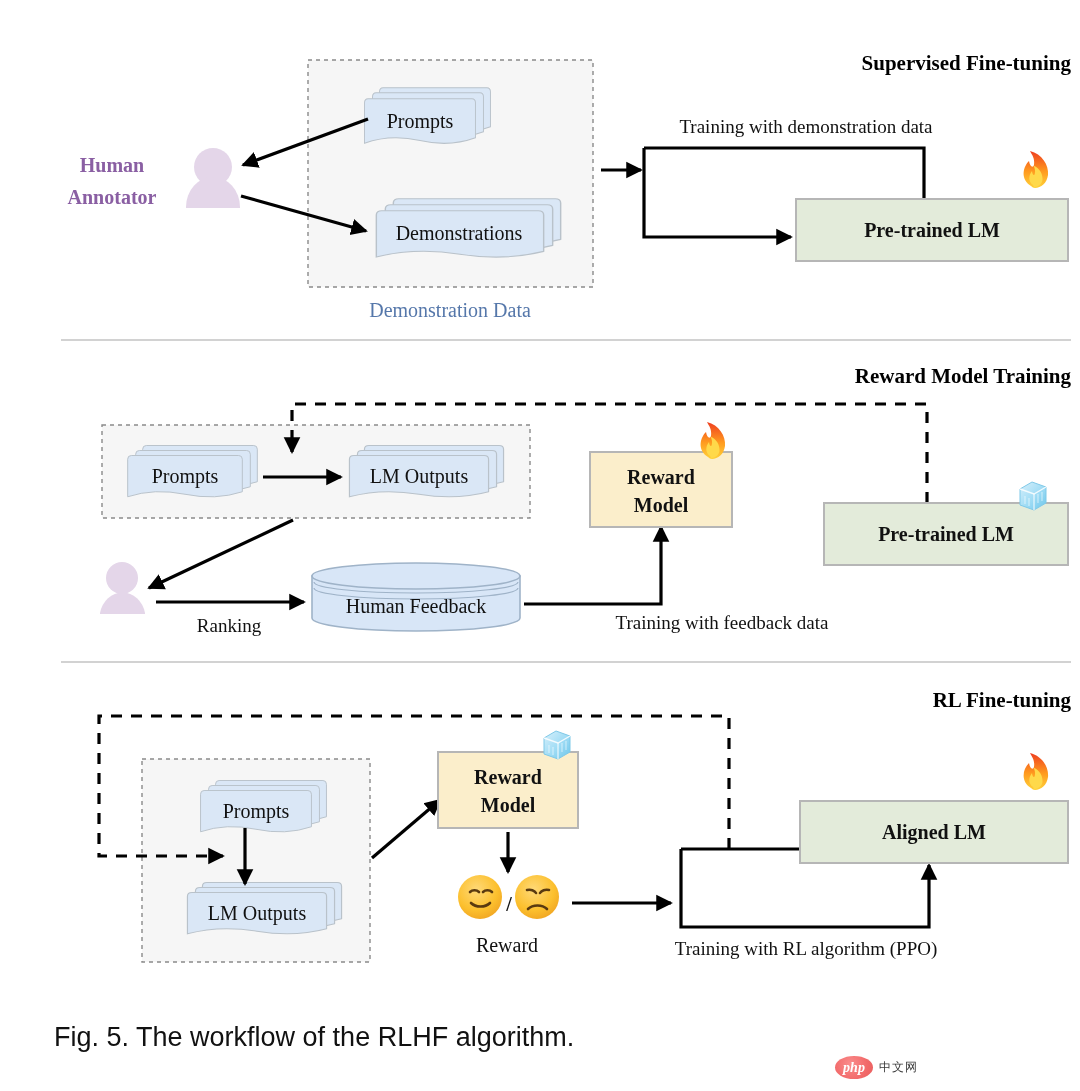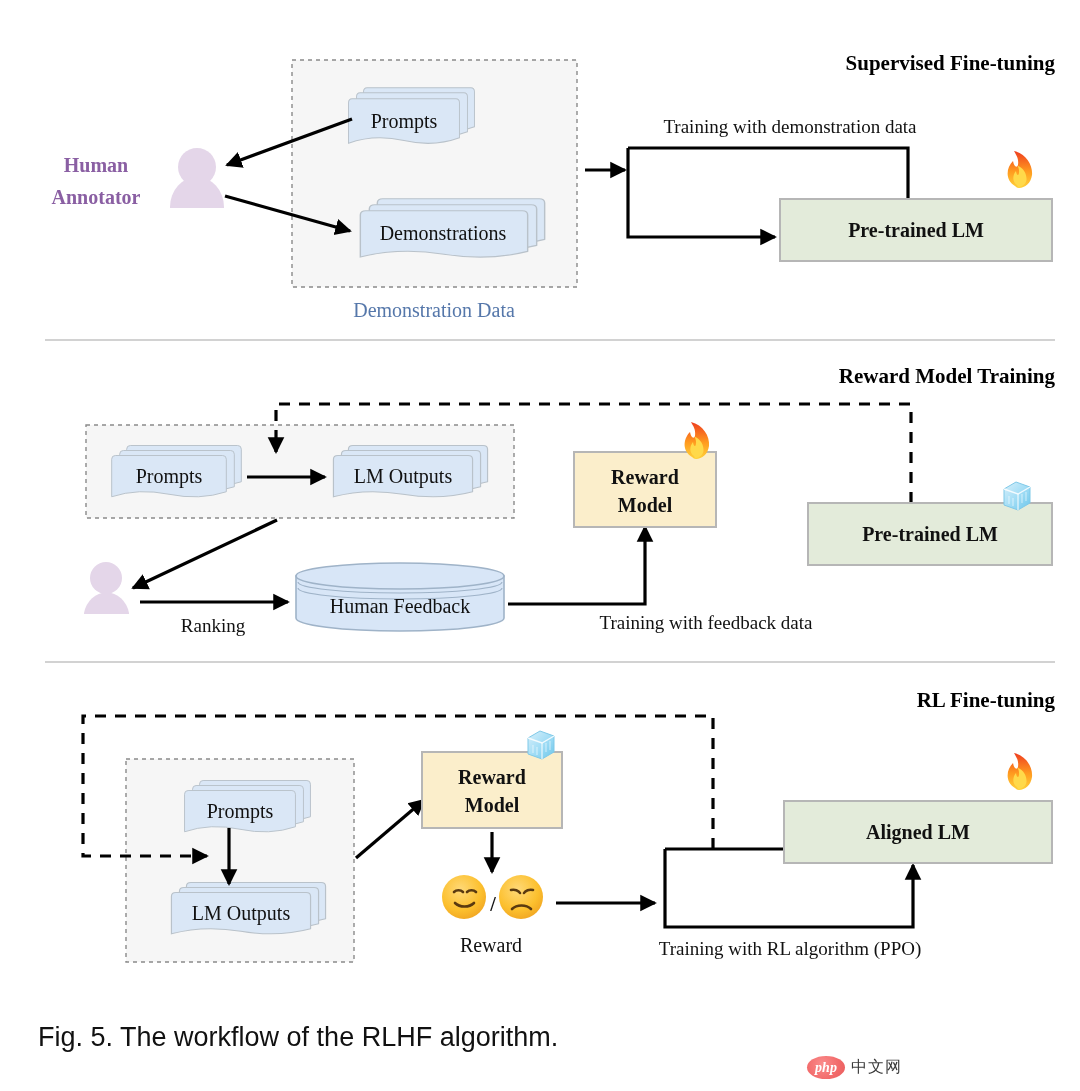--- a/index.html
+++ b/index.html
@@ -9,21 +9,21 @@
   }
   body {
     font-family: "Liberation Serif", "DejaVu Serif", serif;
     width: 1080px;
     height: 1091px;
     position: relative;
     overflow: hidden;
   }
   #figure-root {
     position: absolute;
-    left: 0; top: 0;
+    left: 16px; top: 0;
     width: 916px;
     height: 1091px;
   }
   svg#diagram {
     position: absolute;
     left: 0; top: 0;
     width: 1080px;
     height: 1091px;
     display: block;
   }
@@ -100,21 +100,21 @@
     font-style: italic;
     font-weight: bold;
     font-size: 14px;
     display: flex;
     align-items: center;
     justify-content: center;
     letter-spacing: 0px;
   }
   #watermark .cn-text {
     font-family: "DejaVu Sans", sans-serif;
-    font-size: 16px;
+    font-size: 12px;
     color: #3a3a3a;
     letter-spacing: 1px;
   }
 </style>
 </head>
 <body>
 
 <div id="figure-root">
 
 <svg id="diagram" viewBox="0 0 1080 1091" xmlns="http://www.w3.org/2000/svg">

